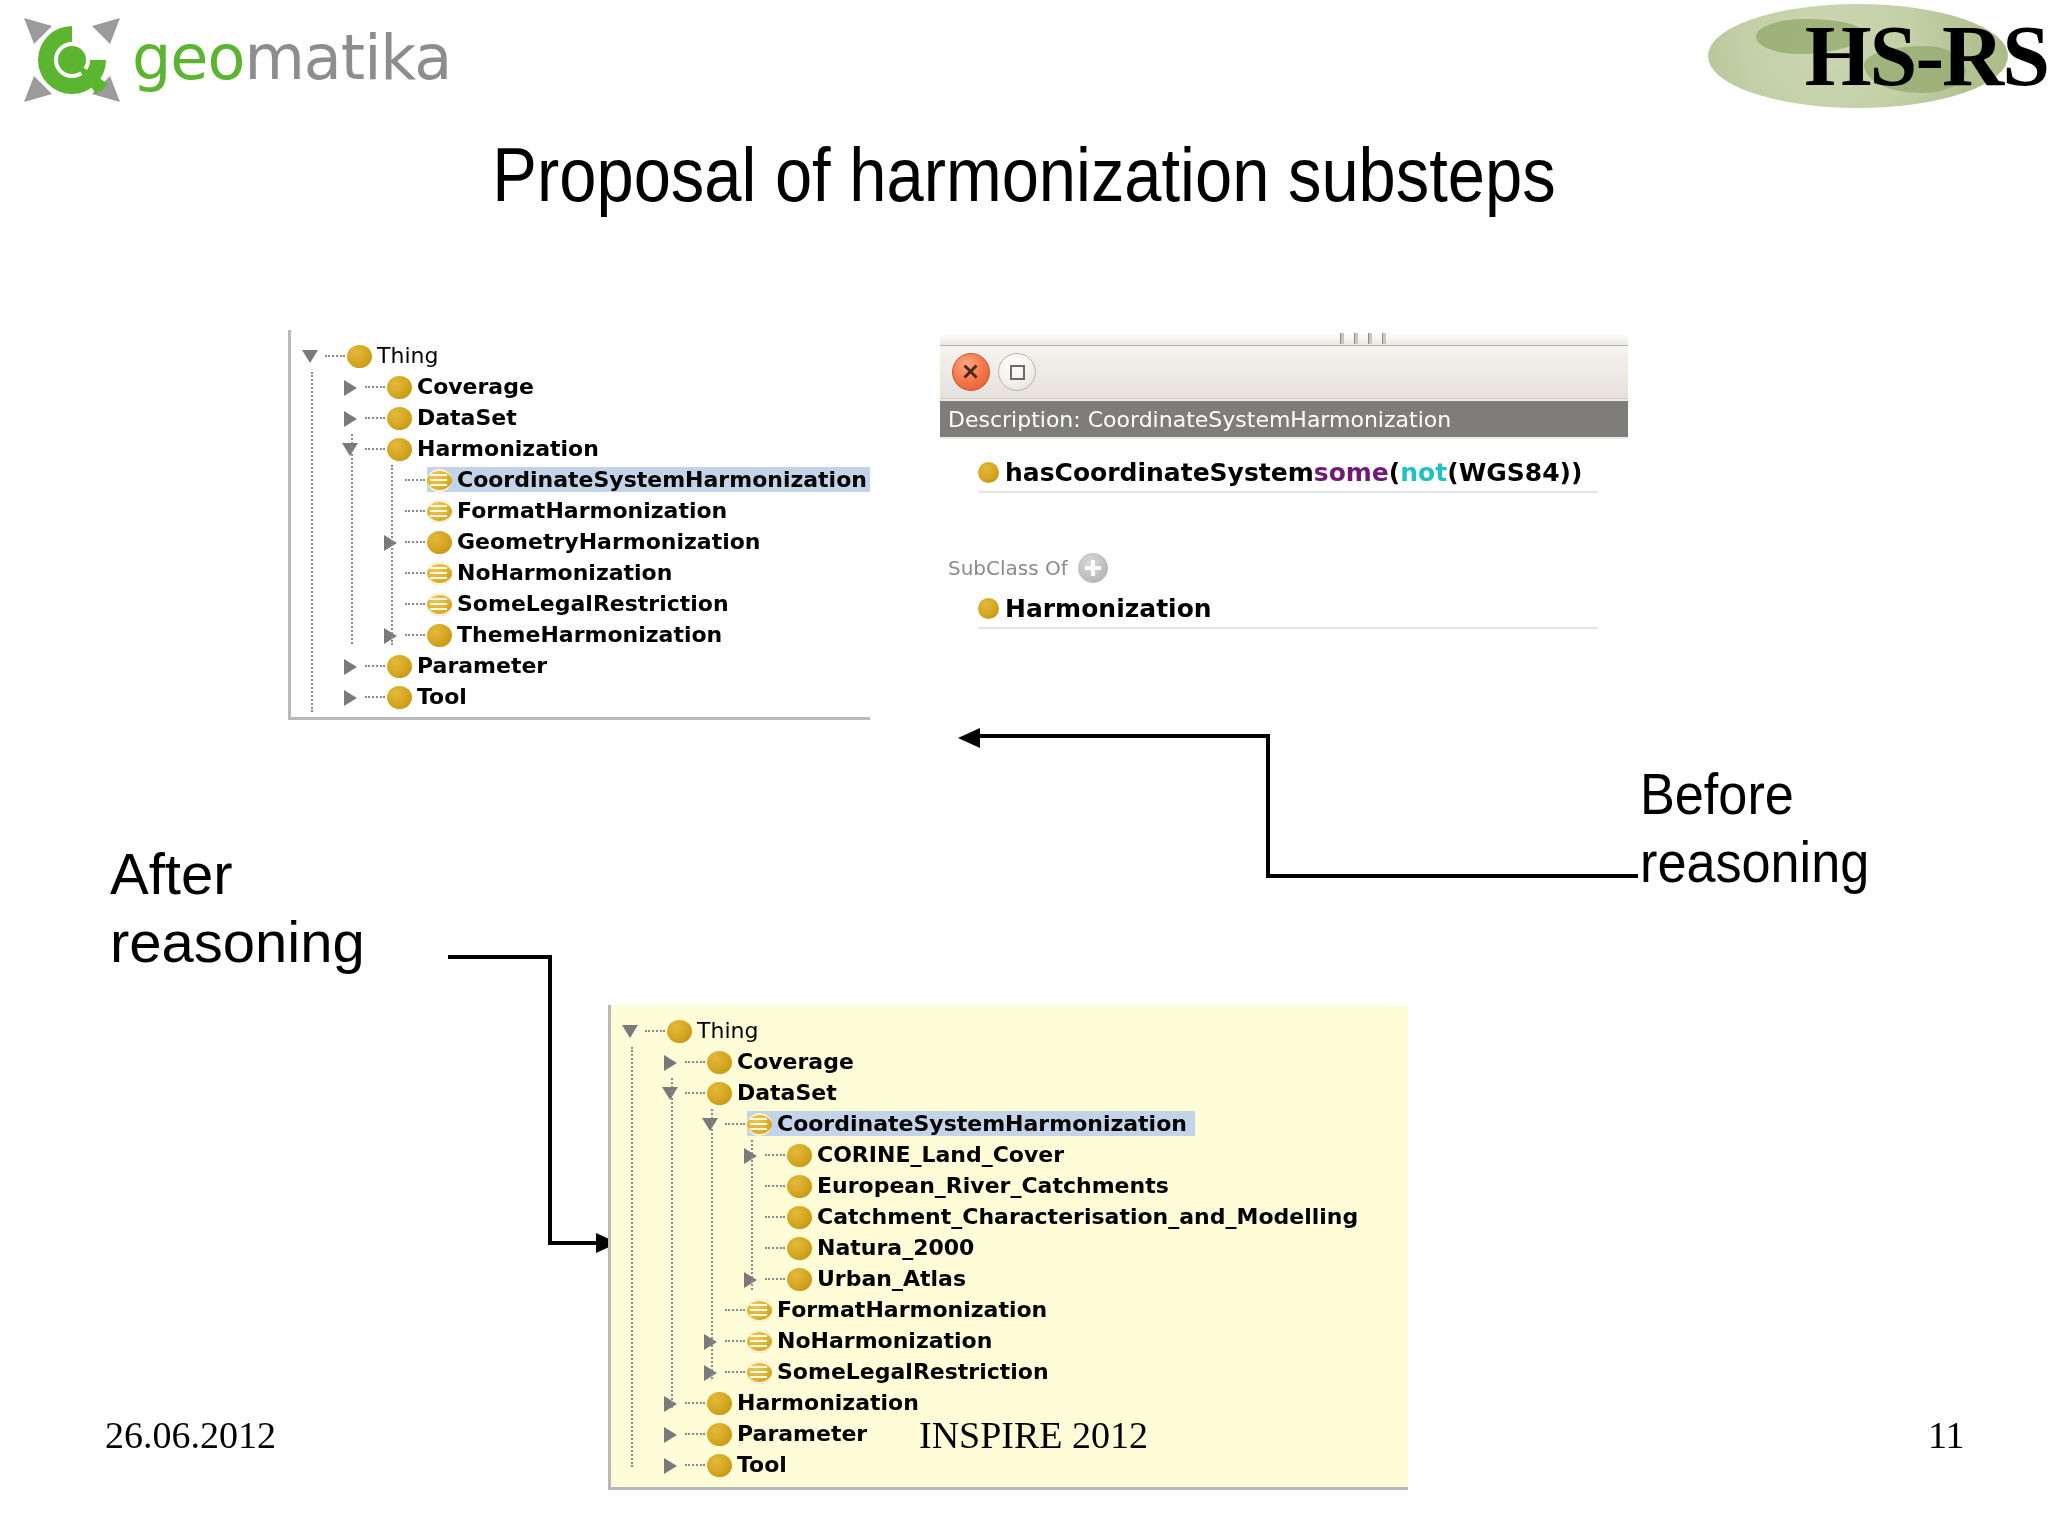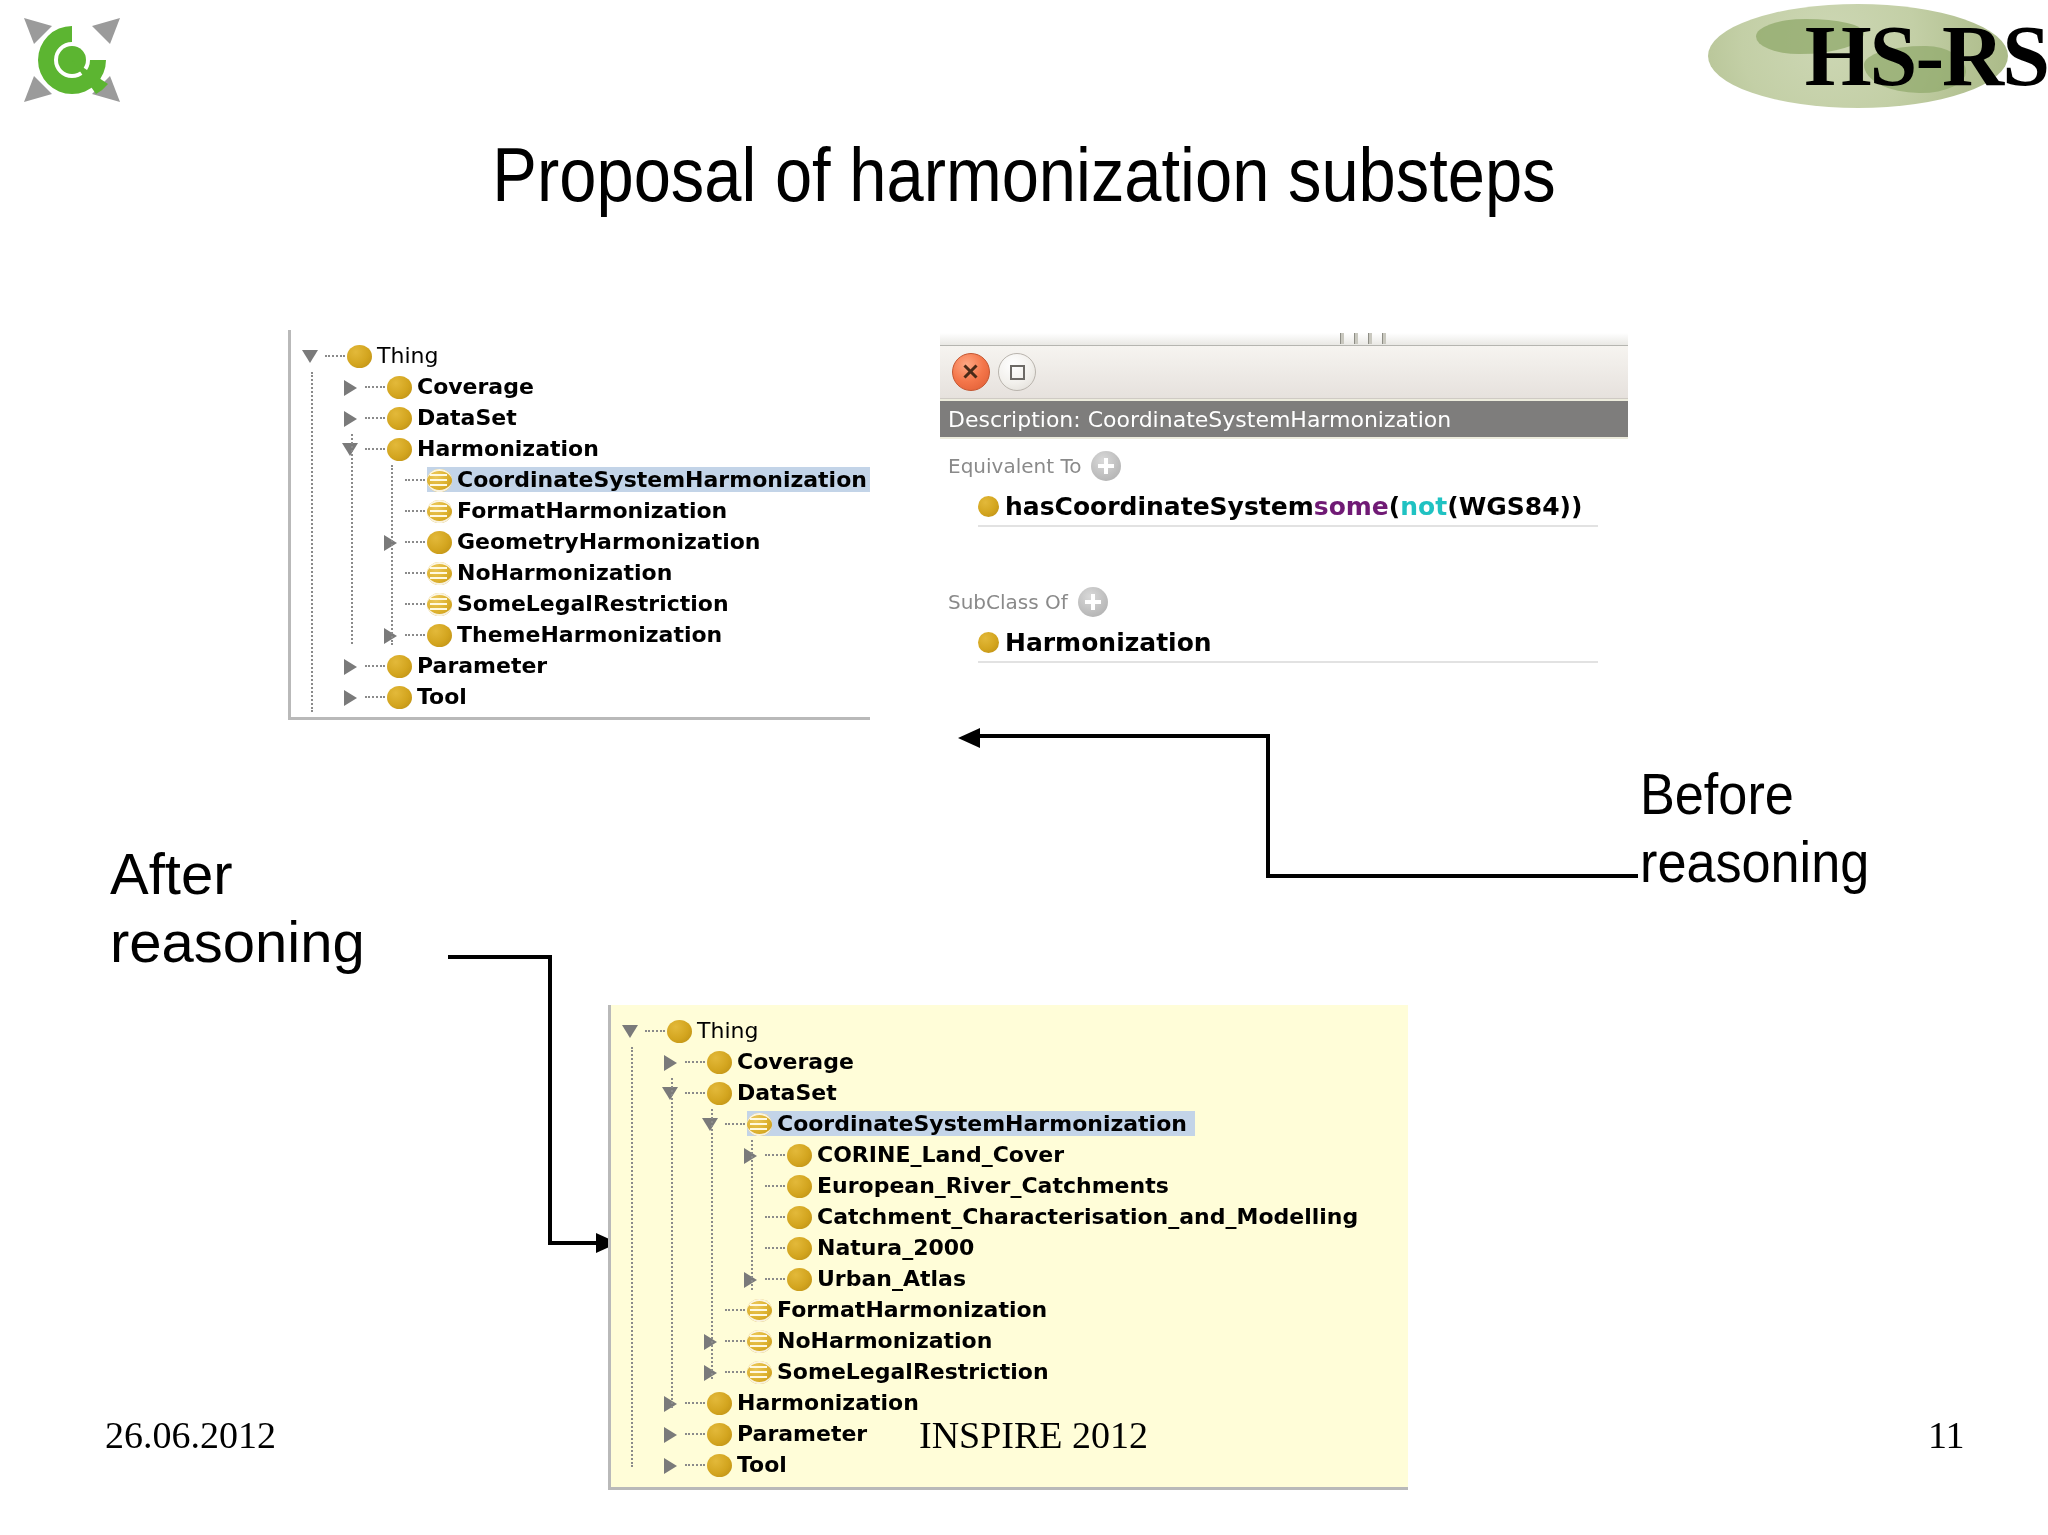--- a/index.html
+++ b/index.html
@@ -240,20 +240,21 @@
 <div id="logo-geomatika">
   <svg class="gm-mark" viewBox="0 0 100 92">
     <polygon points="2,4 30,12 12,30" fill="#9b9b9b"></polygon>
     <polygon points="98,4 70,12 88,30" fill="#9b9b9b"></polygon>
     <polygon points="2,88 30,80 12,62" fill="#9b9b9b"></polygon>
     <polygon points="98,88 70,80 88,62" fill="#9b9b9b"></polygon>
     <path d="M50,12 a34,34 0 1 0 34,34 h-16 a18,18 0 1 1 -18,-18 z" fill="#5cb531"></path>
     <circle cx="50" cy="46" r="14" fill="#5cb531"></circle>
     <path d="M50,46 L86,70 a38,38 0 0 1 -12,10 z" fill="#5cb531"></path>
   </svg>
+  <div class="gm-word"><span class="gm-geo">geo</span><span class="gm-matika">matika</span></div>
 </div>
 
 <div id="logo-hsrs">
   <div class="globe"></div>
   <div class="hs-text">HS-RS</div>
 </div>
 
 <div id="slide-title">Proposal of harmonization substeps</div>
 
 <div id="tree-before" class="protege-tree">
@@ -370,24 +371,20 @@
     </div>
   </div>
   <div class="titlebar">
     <div class="winbtn close"></div>
     <div class="winbtn maximize"></div>
   </div>
   <div class="deschead">Description: CoordinateSystemHarmonization</div>
   <div class="descbody">
 
     <div>
-      <div class="sec-title">
-        <span>Equivalent To</span>
-        <span class="plusbtn"></span>
-      </div>
       <div class="sec-row">
         <span class="bullet cls"></span>
         <span>hasCoordinateSystem </span>
           <span class="kw-some">some </span>
           <span>(</span>
           <span class="kw-not">not </span>
           <span>(WGS84))</span>
       </div>
     </div>
 

